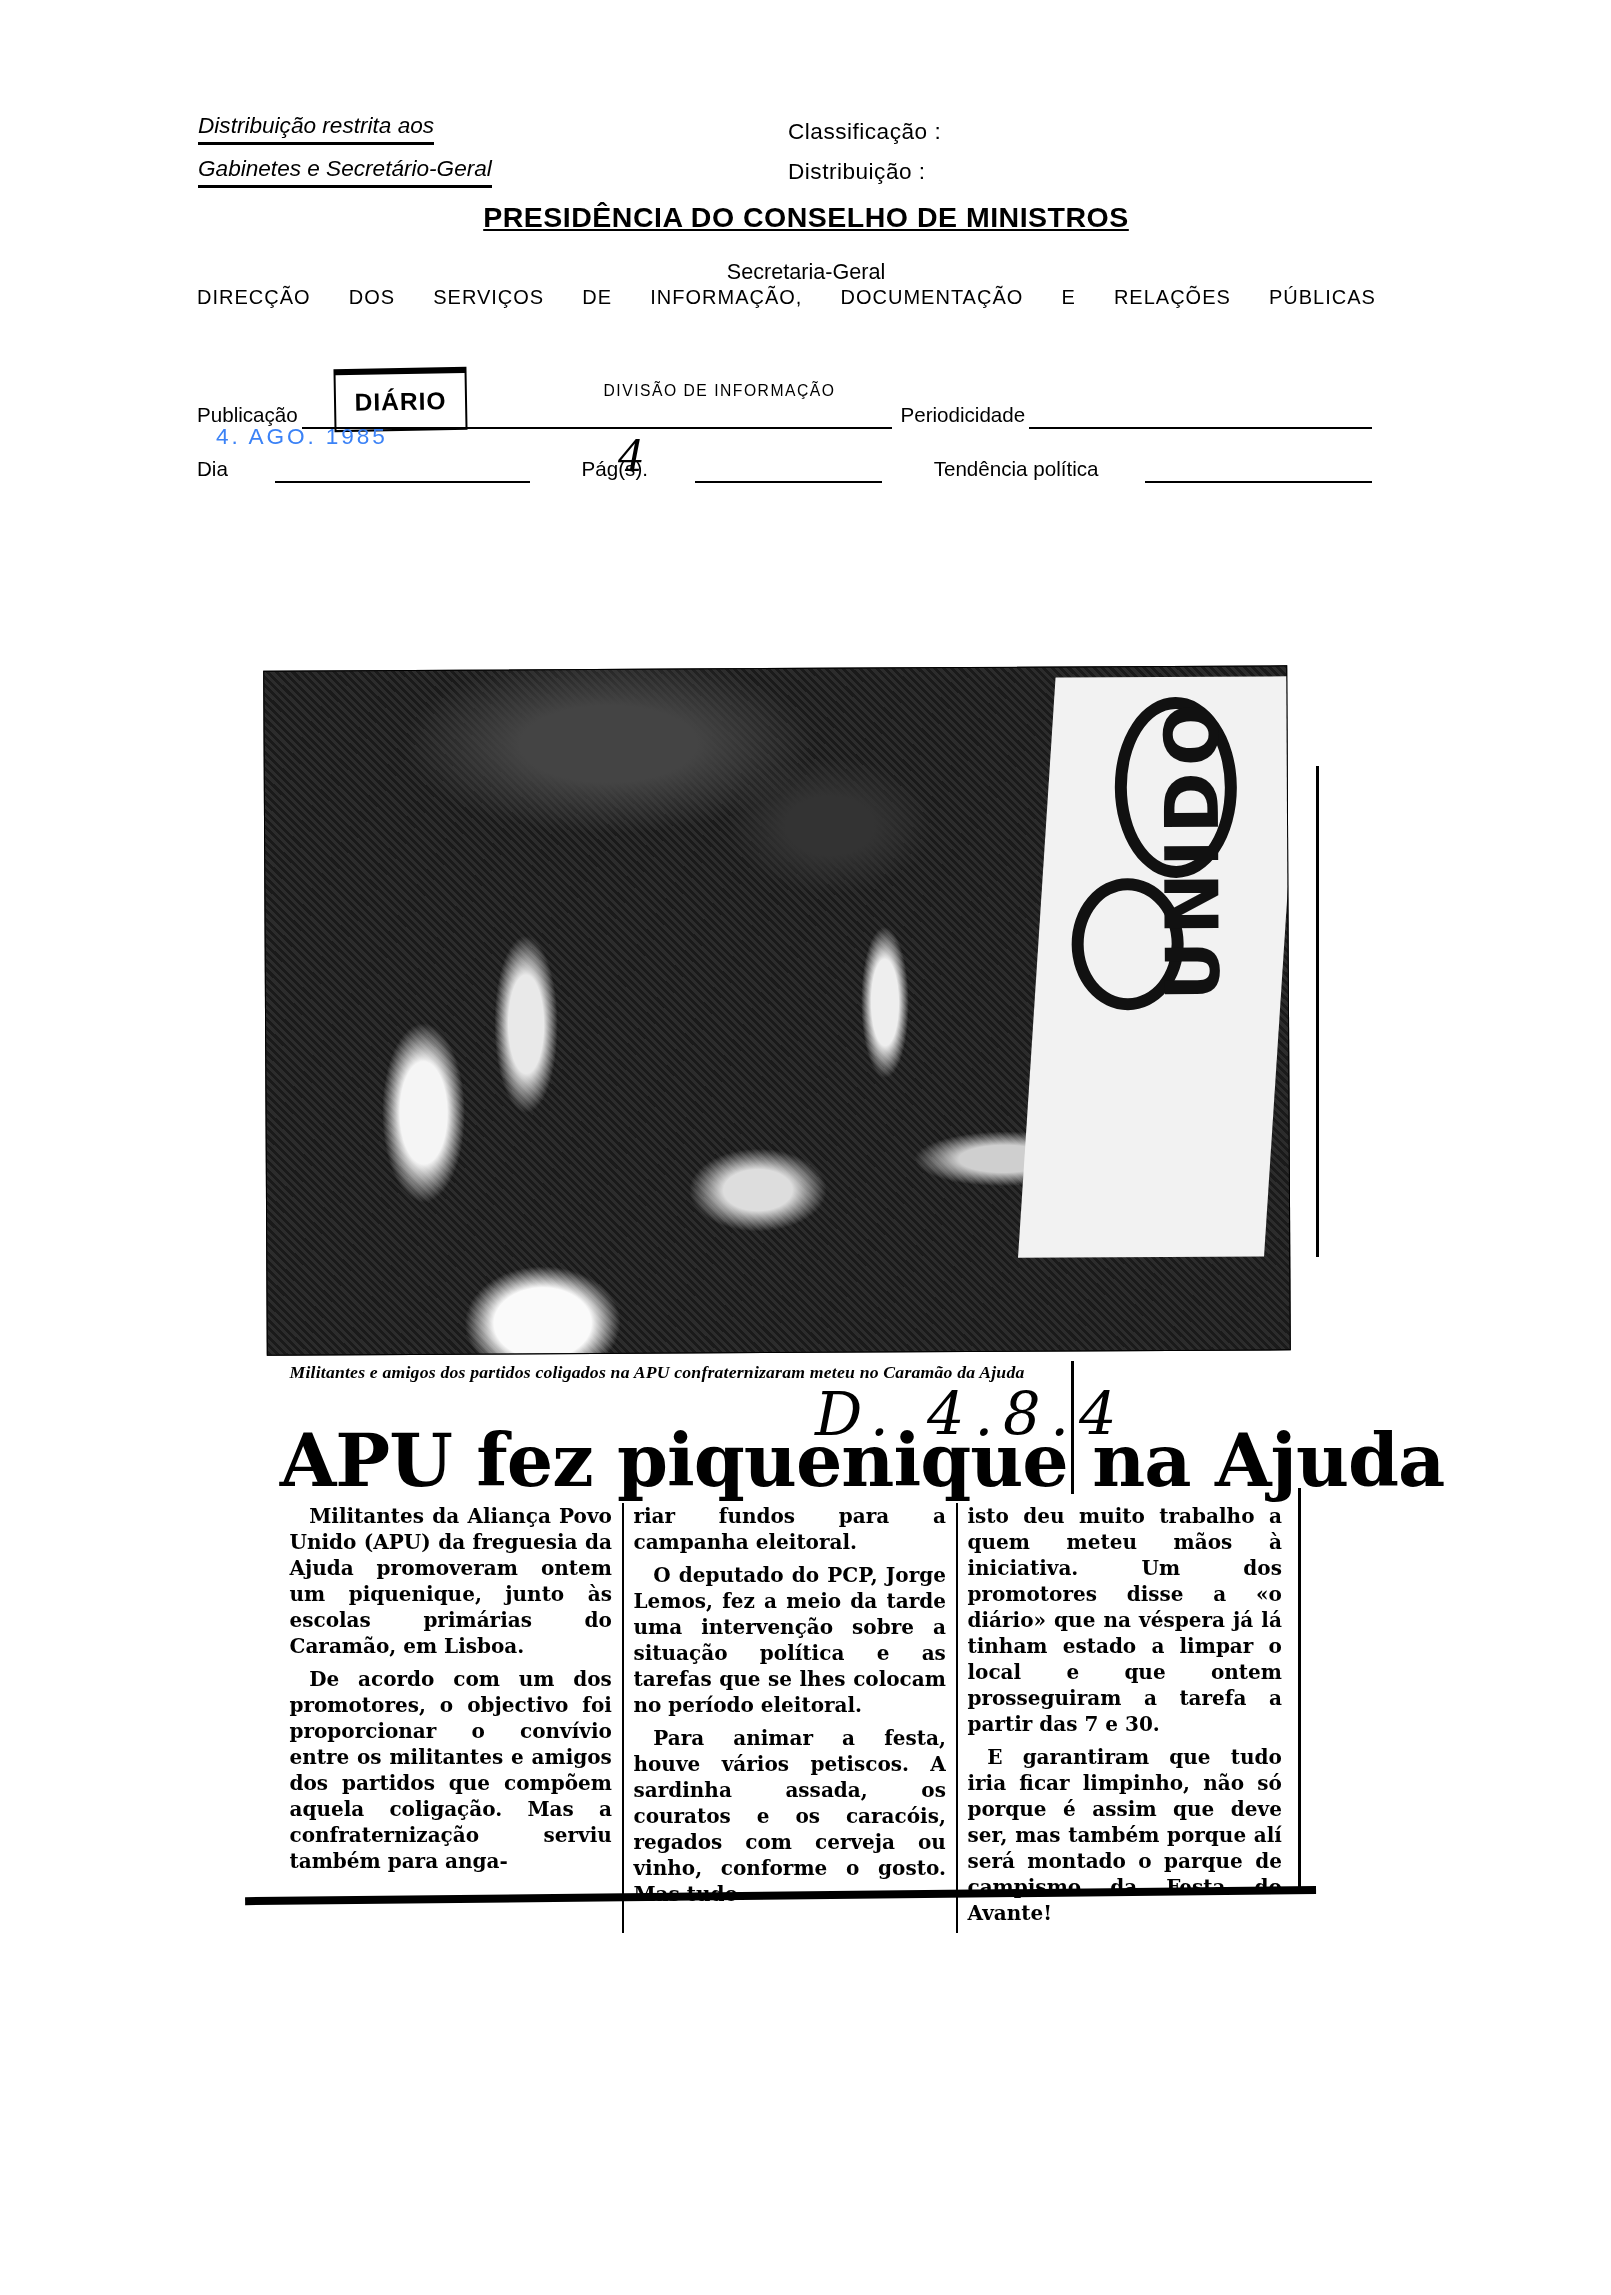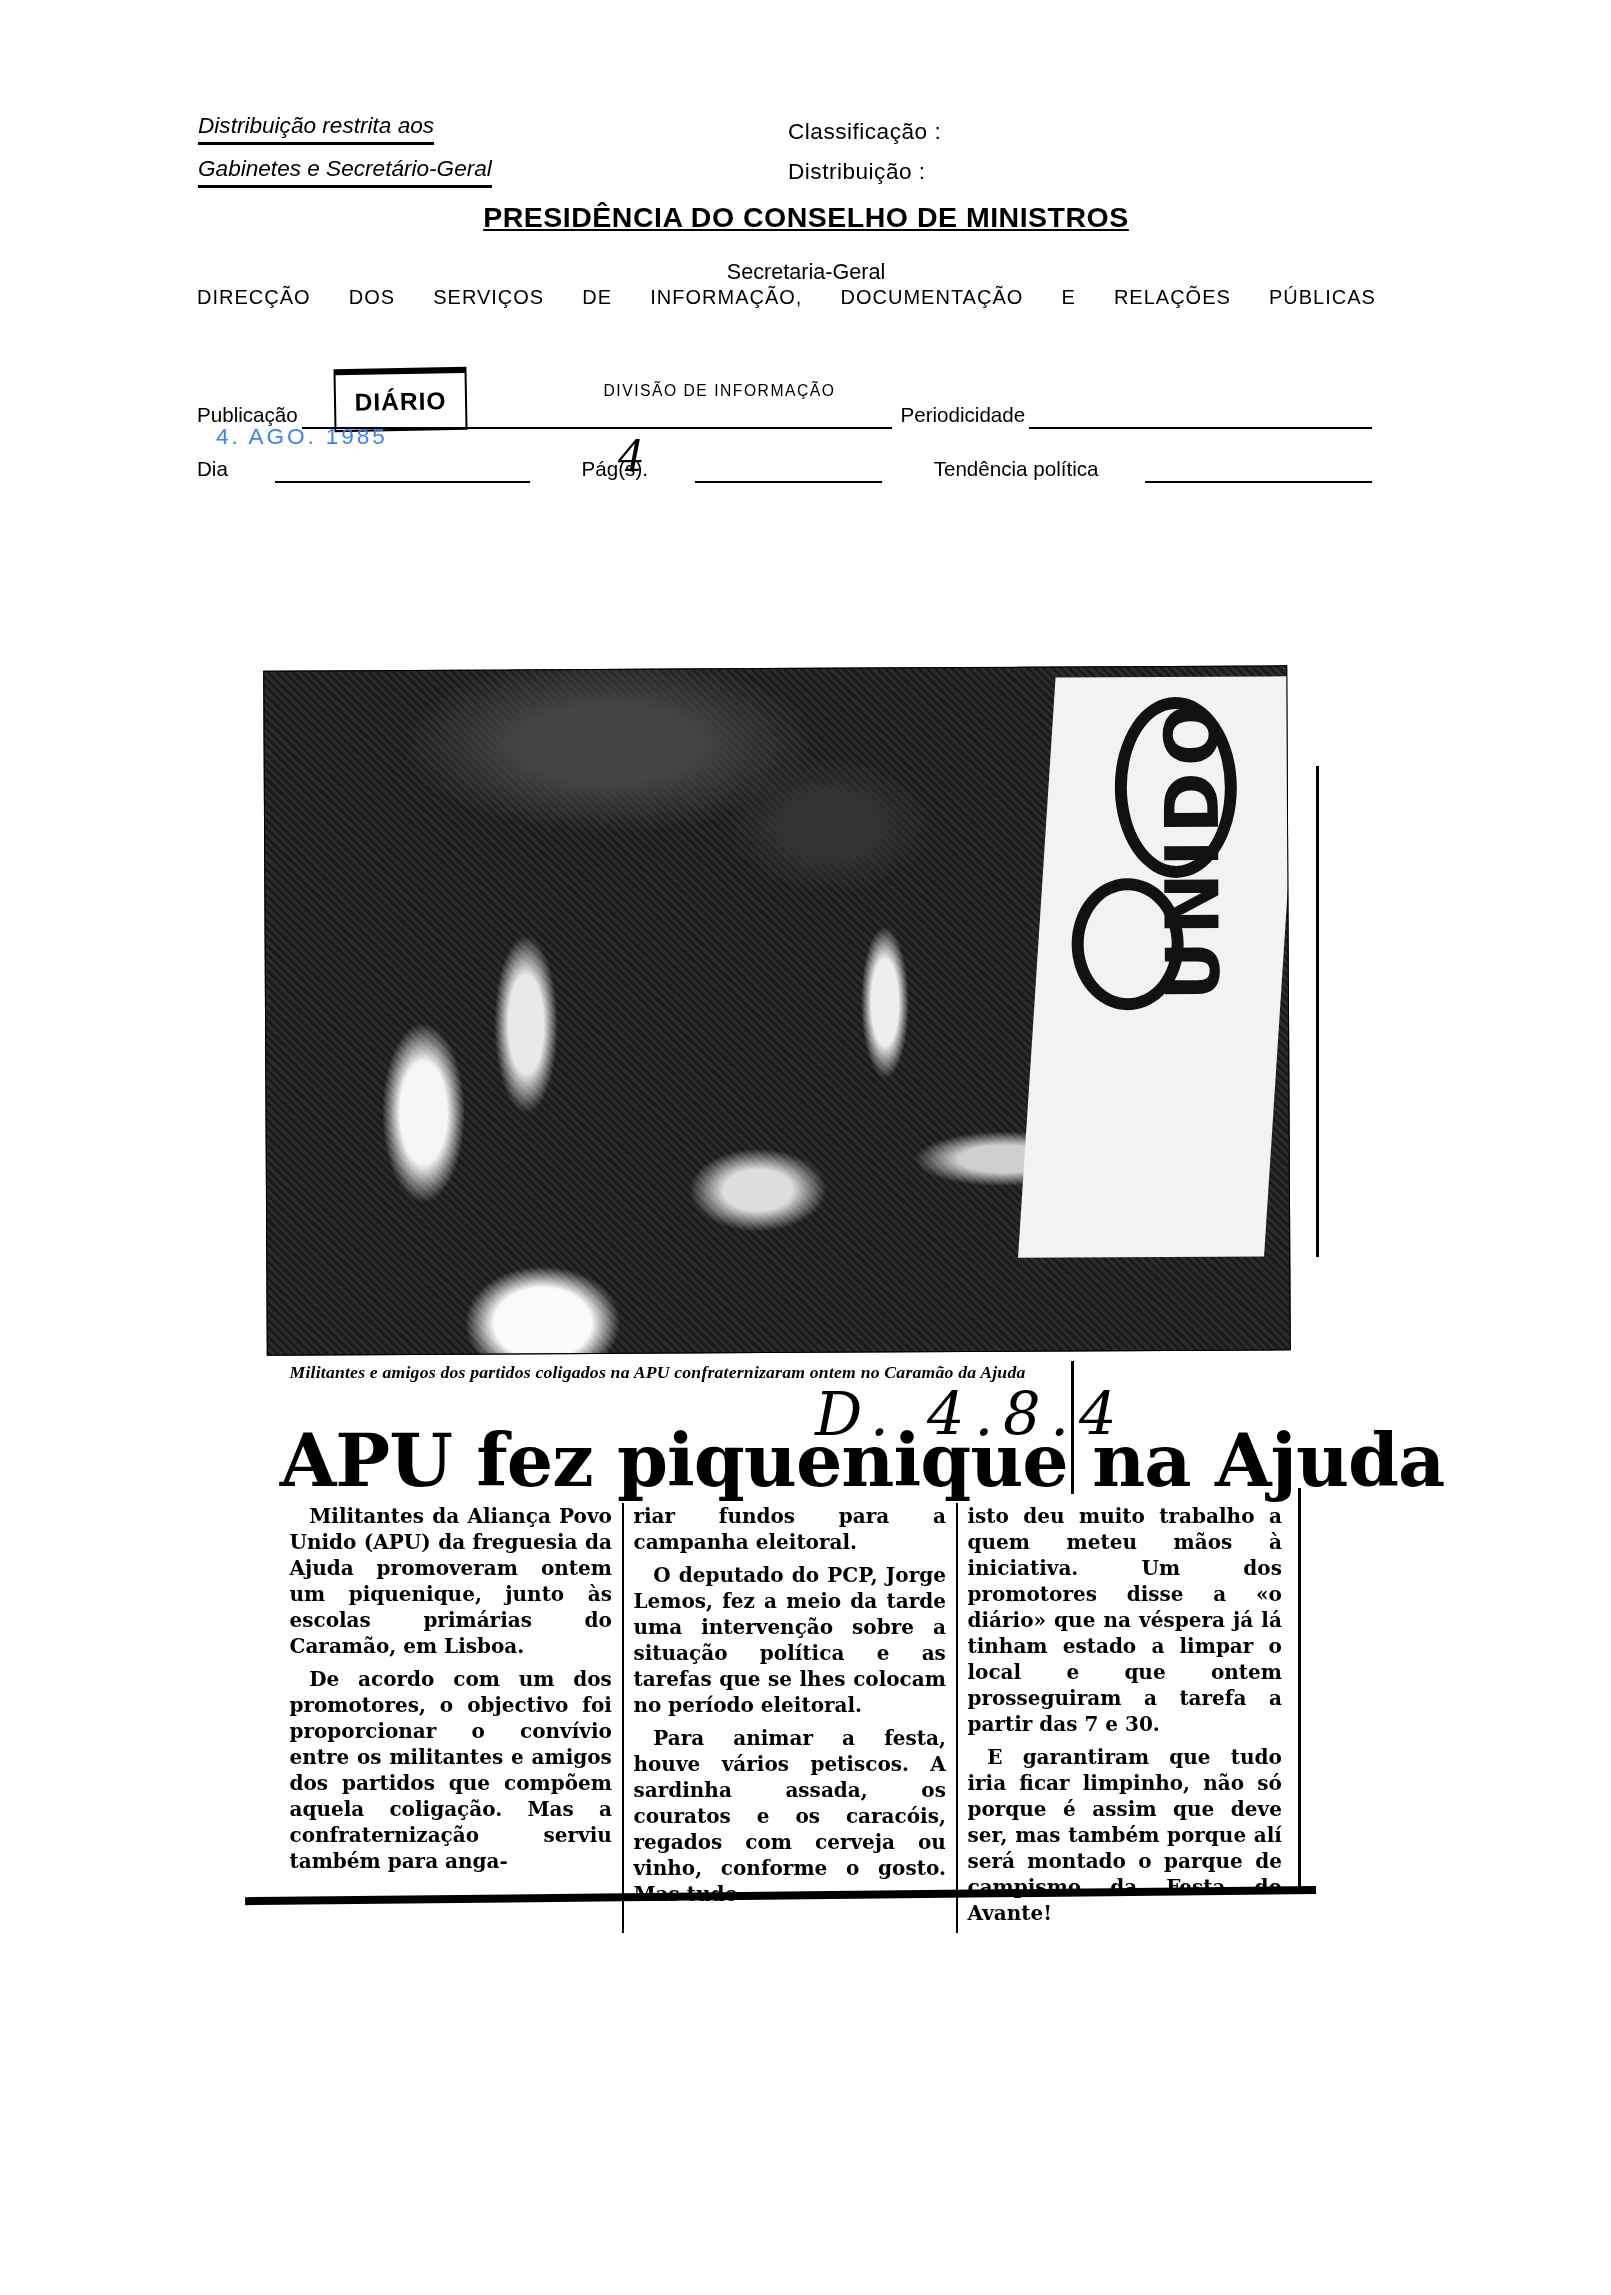--- a/index.html
+++ b/index.html
@@ -113,21 +113,21 @@
 
   <div class="photo">
     <div class="noise"></div>
     <div class="banner"></div>
     <div class="banner-ring" style="left:850px; top:29.5px; width:98px; height:157px;"></div>
     <div class="banner-ring" style="left:806px; top:211px; width:88px; height:108px;"></div>
     <div class="banner-text">UNIDO</div>
   </div>
   <div class="side-rule"></div>
 
-  <div class="caption">Militantes e amigos dos partidos coligados na APU confraternizaram ontem no Caramão da Ajuda</div>
+  <div class="caption">Militantes e amigos dos partidos coligados na APU confraternizaram meteu no Caramão da Ajuda</div>
 
   <div class="hand-date">D. 4.8.4</div>
   <div class="hand-stroke"></div>
 
   <div class="headline">APU fez piquenique na Ajuda</div>
 
   <div class="cols">
     <div class="col col1">
       <p>Militantes da Aliança Povo Unido (APU) da freguesia da Ajuda promoveram ontem um piquenique, junto às escolas primárias do Caramão, em Lisboa.</p>
       <p>De acordo com um dos promotores, o objectivo foi proporcionar o convívio entre os militantes e amigos dos partidos que compõem aquela coligação. Mas a confraternização serviu também para anga-</p>

